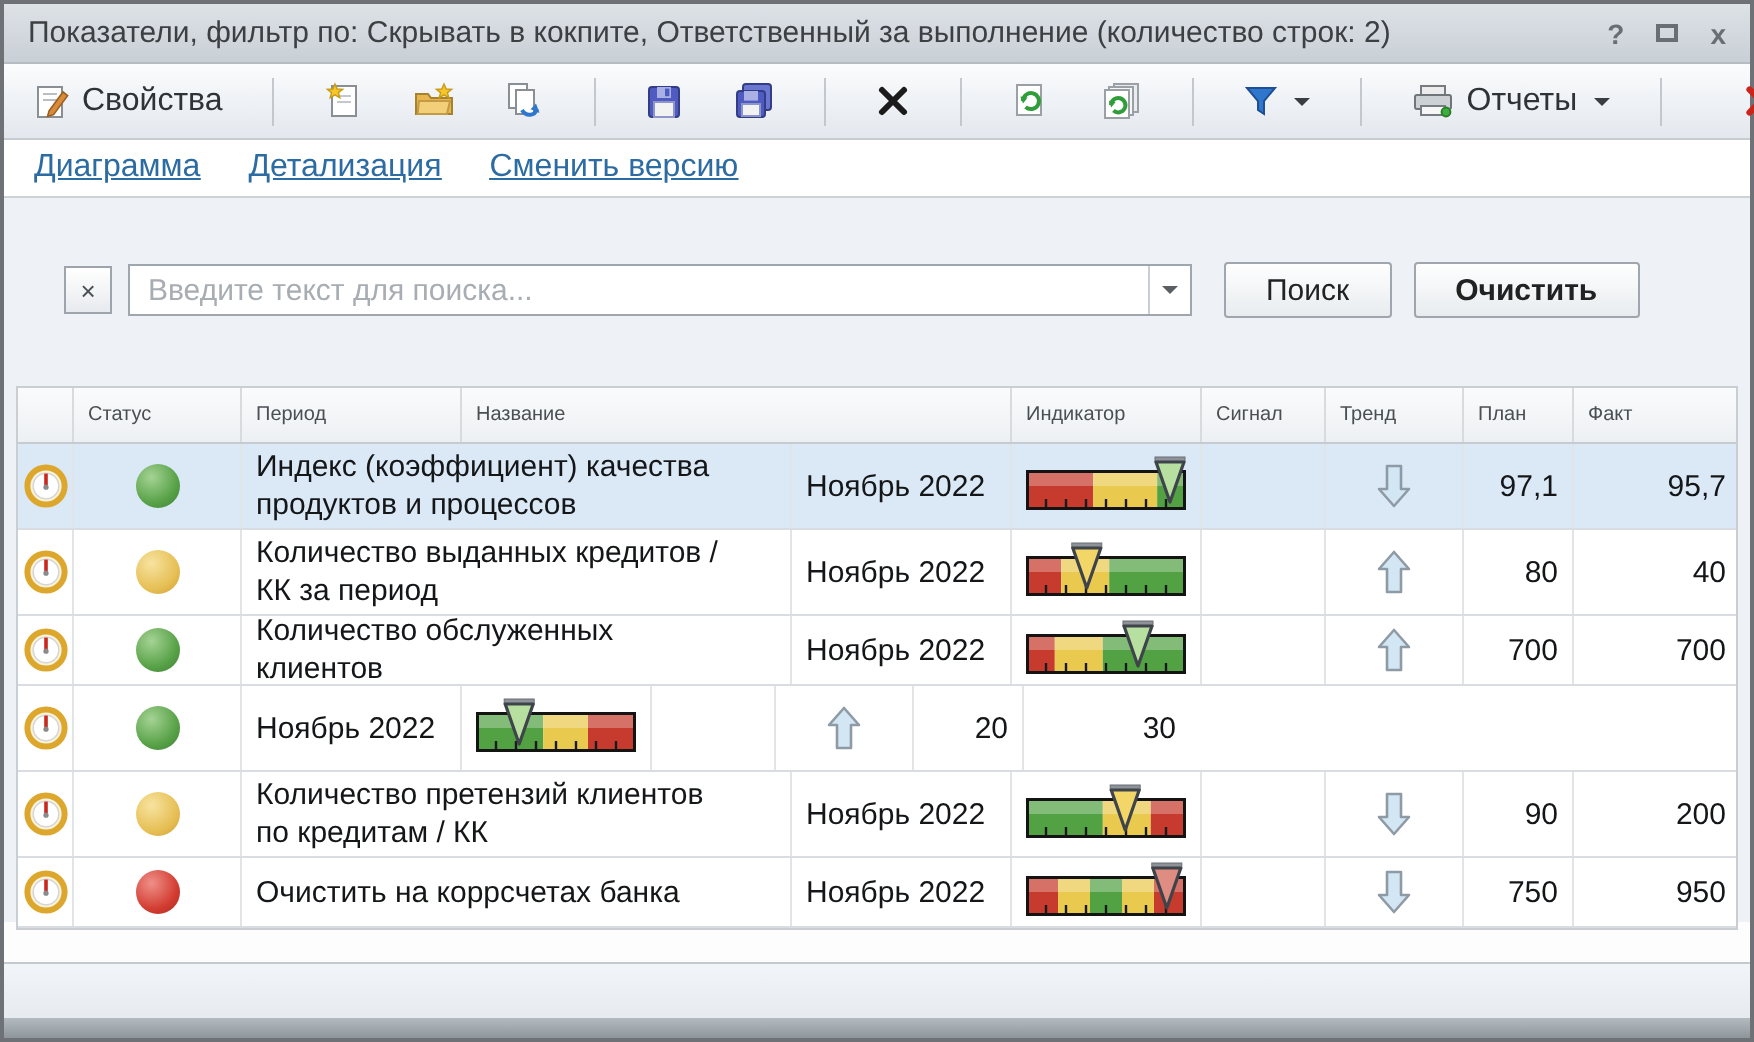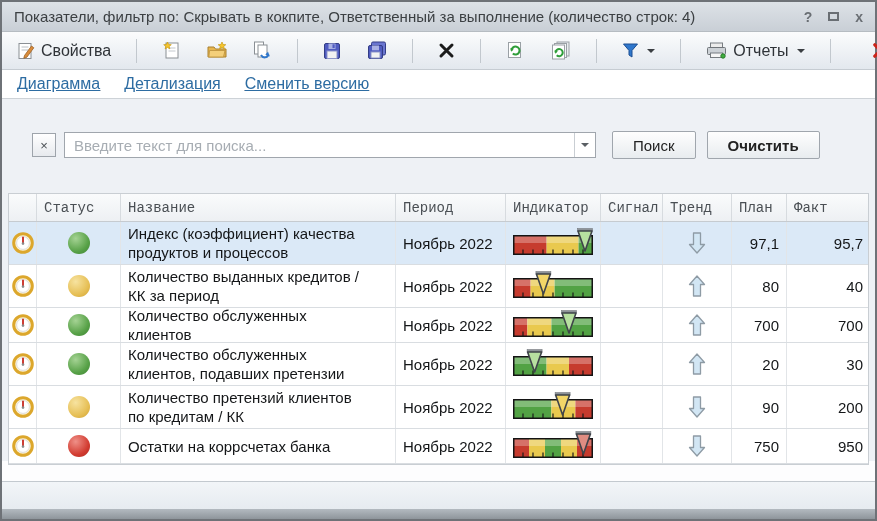--- a/index.html
+++ b/index.html
@@ -46,22 +46,22 @@
   .dd-caret { width:0; height:0; border-left:4px solid transparent; border-right:4px solid transparent; border-top:4px solid #5a5f64; }
   .btn { height:28px; padding:0 20px; border:1px solid #a0a6ad; border-radius:2px;
          background:linear-gradient(#fefefe,#e8ecef); font-size:15px; color:#222; font-family:inherit; cursor:pointer; }
   .btn.search { margin-left:16px; }
   .btn.clear { margin-left:11px;font-weight:bold; }
 
   
   .grid { position:absolute; top:94px; left:6px; width:861px; background:#fff;
           border:1px solid #c9ced3; z-index:2; }
   .thead { display:flex; height:28px; background:linear-gradient(#fafbfc,#edf0f3); border-bottom:1px solid #c6cbd0; }
-  .th { font-size:14px; color:#4a4f54; display:flex; align-items:center; padding:0 7px;
-        border-right:1px solid #d7dbdf; flex:0 0 auto; cursor:default;font-family:Liberation Mono, monospace; }
+  .th { font-size:10px; color:#4a4f54; display:flex; align-items:center; padding:0 7px;
+        border-right:1px solid #d7dbdf; flex:0 0 auto; cursor:default; }
   .th:last-child { border-right:0; }
   .trow { display:flex; border-bottom:1px solid #d9dde1; height:35px; background:#fff; }
   .trow.tall { height:43px; }
   .trow.selected { background:#dbe9f7; }
   .trow.selected .td { background:transparent; }
   .td { flex:0 0 auto; border-right:1px solid #e2e5e8; display:flex; align-items:center;
         padding:0 7px; font-size:15px; color:#141618; overflow:hidden; }
   .td:last-child { border-right:0; }
   .td.col-icon, .td.col-status, .td.col-indicator, .td.col-trend { justify-content:center; padding:0 2px; }
   .td.col-name { line-height:19px; padding:2px 26px 2px 7px; }
@@ -74,21 +74,21 @@
   
   .footer { height:28px; flex:0 0 auto; border-top:1px solid #c3c9cf; background:linear-gradient(#f2f5f8,#e6ebf0); }
   .bottom-frame { height:10px; flex:0 0 auto; background:linear-gradient(#b3bac0,#8e959b); }
 </style>
 </head>
 <body>
 
 <div class="window">
 
   <div class="titlebar">
-    <span class="title">Показатели,  фильтр по: Скрывать в кокпите, Ответственный за выполнение (количество строк: 4)</span>
+    <span class="title">Показатели,  фильтр по: Скрывать в кокпите, Ответственный за выполнение (количество строк: 2)</span>
     <span class="win-controls">
       <span class="ctl">?</span>
       <span class="ctl-box"></span>
       <span class="ctl">x</span>
     </span>
   </div>
 
   <div class="toolbar">
     <button class="tb-btn">
       <span class="tb-ico">
@@ -242,22 +242,22 @@
         </span>
       </div>
       <button class="btn search">Поиск</button>
       <button class="btn clear">Очистить</button>
     </div>
 
     <div class="grid" id="grid">
         <div class="thead">
           <div class="th" style="width: 28px;"></div>
           <div class="th" style="width: 84px;">Статус</div>
+          <div class="th" style="width: 110px;">Период</div>
           <div class="th" style="width: 275px;">Название</div>
-          <div class="th" style="width: 110px;">Период</div>
           <div class="th" style="width: 95px;">Индикатор</div>
           <div class="th" style="width: 62px;">Сигнал</div>
           <div class="th" style="width: 69px;">Тренд</div>
           <div class="th" style="width: 55px;">План</div>
           <div class="th" style="width: 83px;">Факт</div>
         </div>
         <div class="trow selected tall">
           <div class="td col-icon" style="width: 28px;">
             <svg width="22" height="22" viewBox="0 0 22 22">
               <circle cx="11" cy="11" r="9.3" fill="#fbf3da" stroke="#dca72c" stroke-width="3"></circle>
@@ -385,21 +385,20 @@
             <svg width="22" height="22" viewBox="0 0 22 22">
               <circle cx="11" cy="11" r="9.3" fill="#fbf3da" stroke="#dca72c" stroke-width="3"></circle>
               <circle cx="11" cy="11" r="6.4" fill="#ffffff" stroke="#d6d6d6" stroke-width="0.8"></circle>
               <line x1="11" y1="12" x2="11" y2="4.8" stroke="#c8281e" stroke-width="1.8"></line>
               <circle cx="11" cy="11.6" r="1.3" fill="#8a8a8a"></circle>
             </svg>
           </div>
           <div class="td col-status" style="width: 84px;">
             <span class="ball green"></span>
           </div>
-          <div class="td col-name" style="width: 275px;">Количество обслуженных клиентов, подавших претензии</div>
           <div class="td col-period" style="width: 110px;">Ноябрь 2022</div>
           <div class="td col-indicator" style="width: 95px;">
             <svg width="80" height="30">
               <rect x="0" y="7" width="33.6" height="20" fill="#52a244"></rect>
               <rect x="33.6" y="7" width="22.400000000000002" height="20" fill="#e9c94e"></rect>
               <rect x="56" y="7" width="24" height="20" fill="#c63b2e"></rect>
               <rect x="0" y="7" width="80" height="8" fill="#ffffff" opacity="0.28"></rect>
               <line x1="10" y1="21.5" x2="10" y2="26.2" stroke="#1a1a1a" stroke-width="1.2"></line>
               <line x1="20" y1="21.5" x2="20" y2="26.2" stroke="#1a1a1a" stroke-width="1.2"></line>
               <line x1="30" y1="21.5" x2="30" y2="26.2" stroke="#1a1a1a" stroke-width="1.2"></line>
@@ -467,21 +466,21 @@
             <svg width="22" height="22" viewBox="0 0 22 22">
               <circle cx="11" cy="11" r="9.3" fill="#fbf3da" stroke="#dca72c" stroke-width="3"></circle>
               <circle cx="11" cy="11" r="6.4" fill="#ffffff" stroke="#d6d6d6" stroke-width="0.8"></circle>
               <line x1="11" y1="12" x2="11" y2="4.8" stroke="#c8281e" stroke-width="1.8"></line>
               <circle cx="11" cy="11.6" r="1.3" fill="#8a8a8a"></circle>
             </svg>
           </div>
           <div class="td col-status" style="width: 84px;">
             <span class="ball red"></span>
           </div>
-          <div class="td col-name" style="width: 275px;">Остатки на коррсчетах банка</div>
+          <div class="td col-name" style="width: 275px;">Очистить на коррсчетах банка</div>
           <div class="td col-period" style="width: 110px;">Ноябрь 2022</div>
           <div class="td col-indicator" style="width: 95px;">
             <svg width="80" height="30">
               <rect x="0" y="7" width="16" height="20" fill="#c63b2e"></rect>
               <rect x="16" y="7" width="16" height="20" fill="#e9c94e"></rect>
               <rect x="32" y="7" width="16" height="20" fill="#52a244"></rect>
               <rect x="48" y="7" width="16" height="20" fill="#e9c94e"></rect>
               <rect x="64" y="7" width="16" height="20" fill="#c63b2e"></rect>
               <rect x="0" y="7" width="80" height="8" fill="#ffffff" opacity="0.28"></rect>
               <line x1="10" y1="21.5" x2="10" y2="26.2" stroke="#1a1a1a" stroke-width="1.2"></line>

